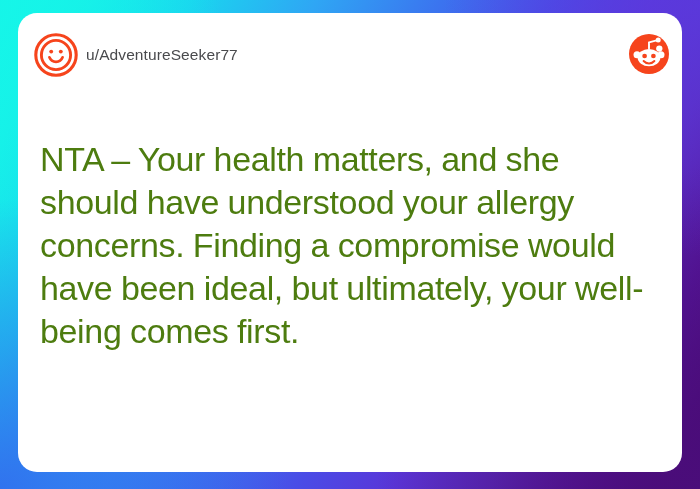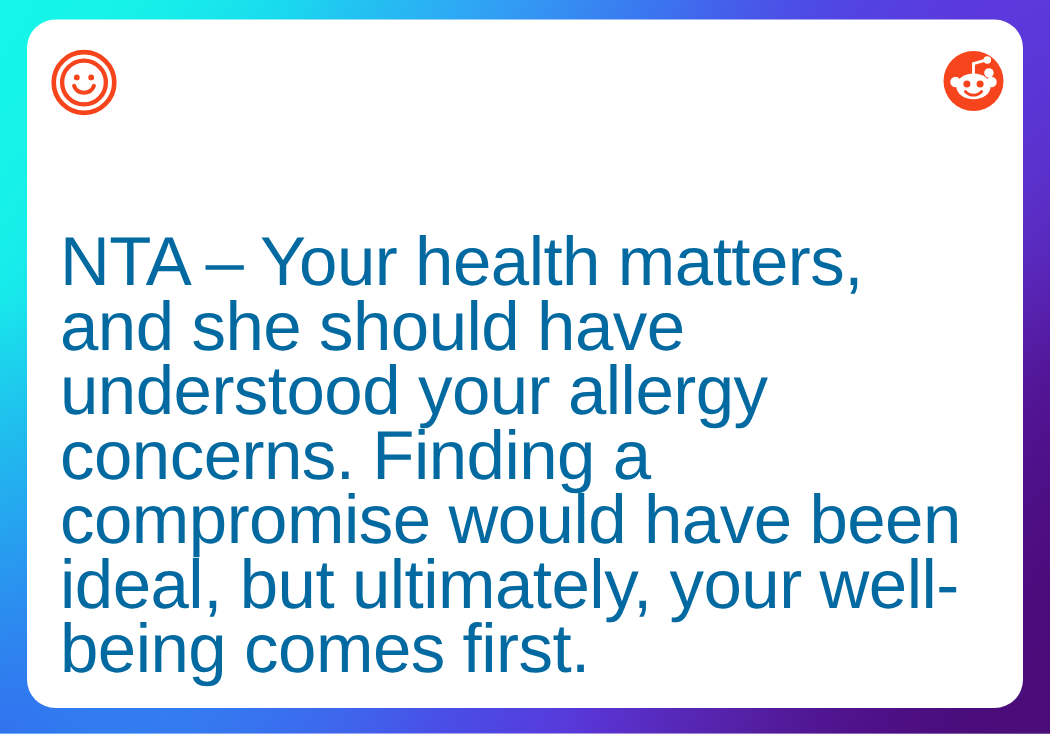--- a/index.html
+++ b/index.html
@@ -99,26 +99,26 @@
     right: 12px;
     top: 20px;
     width: 42px;
     height: 42px;
   }
 
   
   #comment-body {
     position: absolute;
     left: 22px;
-    top: 140px;
+    top: 125px;
     width: 620px;
-    font-size: 46px;
+    font-size: 34px;
     line-height: 43px;
     letter-spacing: -0.35px;
-    color: #0369a1;
+    color: #4d7c0f;
     font-weight: 400;
     word-spacing: -0.5px;
   }
 </style>
 </head>
 <body>
 
 <div id="gradient-backdrop">
 
   <div id="comment-card">
@@ -128,20 +128,21 @@
       <span id="avatar">
         <svg viewBox="0 0 44 44" width="44" height="44" aria-hidden="true">
           <circle cx="22" cy="22" r="20.2" fill="none" stroke="#F6441C" stroke-width="3.1"></circle>
           <circle cx="22" cy="22" r="14.6" fill="none" stroke="#F6441C" stroke-width="2.9"></circle>
           <circle cx="17.2" cy="18.6" r="1.95" fill="#F6441C"></circle>
           <circle cx="26.8" cy="18.6" r="1.95" fill="#F6441C"></circle>
           <path d="M15.4 24.3 a7.1 7.1 0 0 0 13.2 0" fill="none" stroke="#F6441C" stroke-width="2.7" stroke-linecap="round"></path>
         </svg>
       </span>
 
+      <span id="username">u/AdventureSeeker77</span>
 
       <span id="reddit-logo">
         <svg viewBox="0 0 42 42" width="42" height="42" aria-hidden="true">
           <circle cx="21" cy="21" r="20" fill="#F6441C"></circle>
           <g fill="#ffffff">
             <ellipse cx="21" cy="24.6" rx="11.4" ry="8.6"></ellipse>
             <circle cx="31.3" cy="15.6" r="3.15"></circle>
             <circle cx="9.0" cy="21.7" r="3.5"></circle>
             <circle cx="33.0" cy="21.7" r="3.5"></circle>
             <path d="M21.0 15.6 L21.0 9.4 L28.6 7.3" stroke="#ffffff" stroke-width="1.9" fill="none" stroke-linecap="round"></path>

